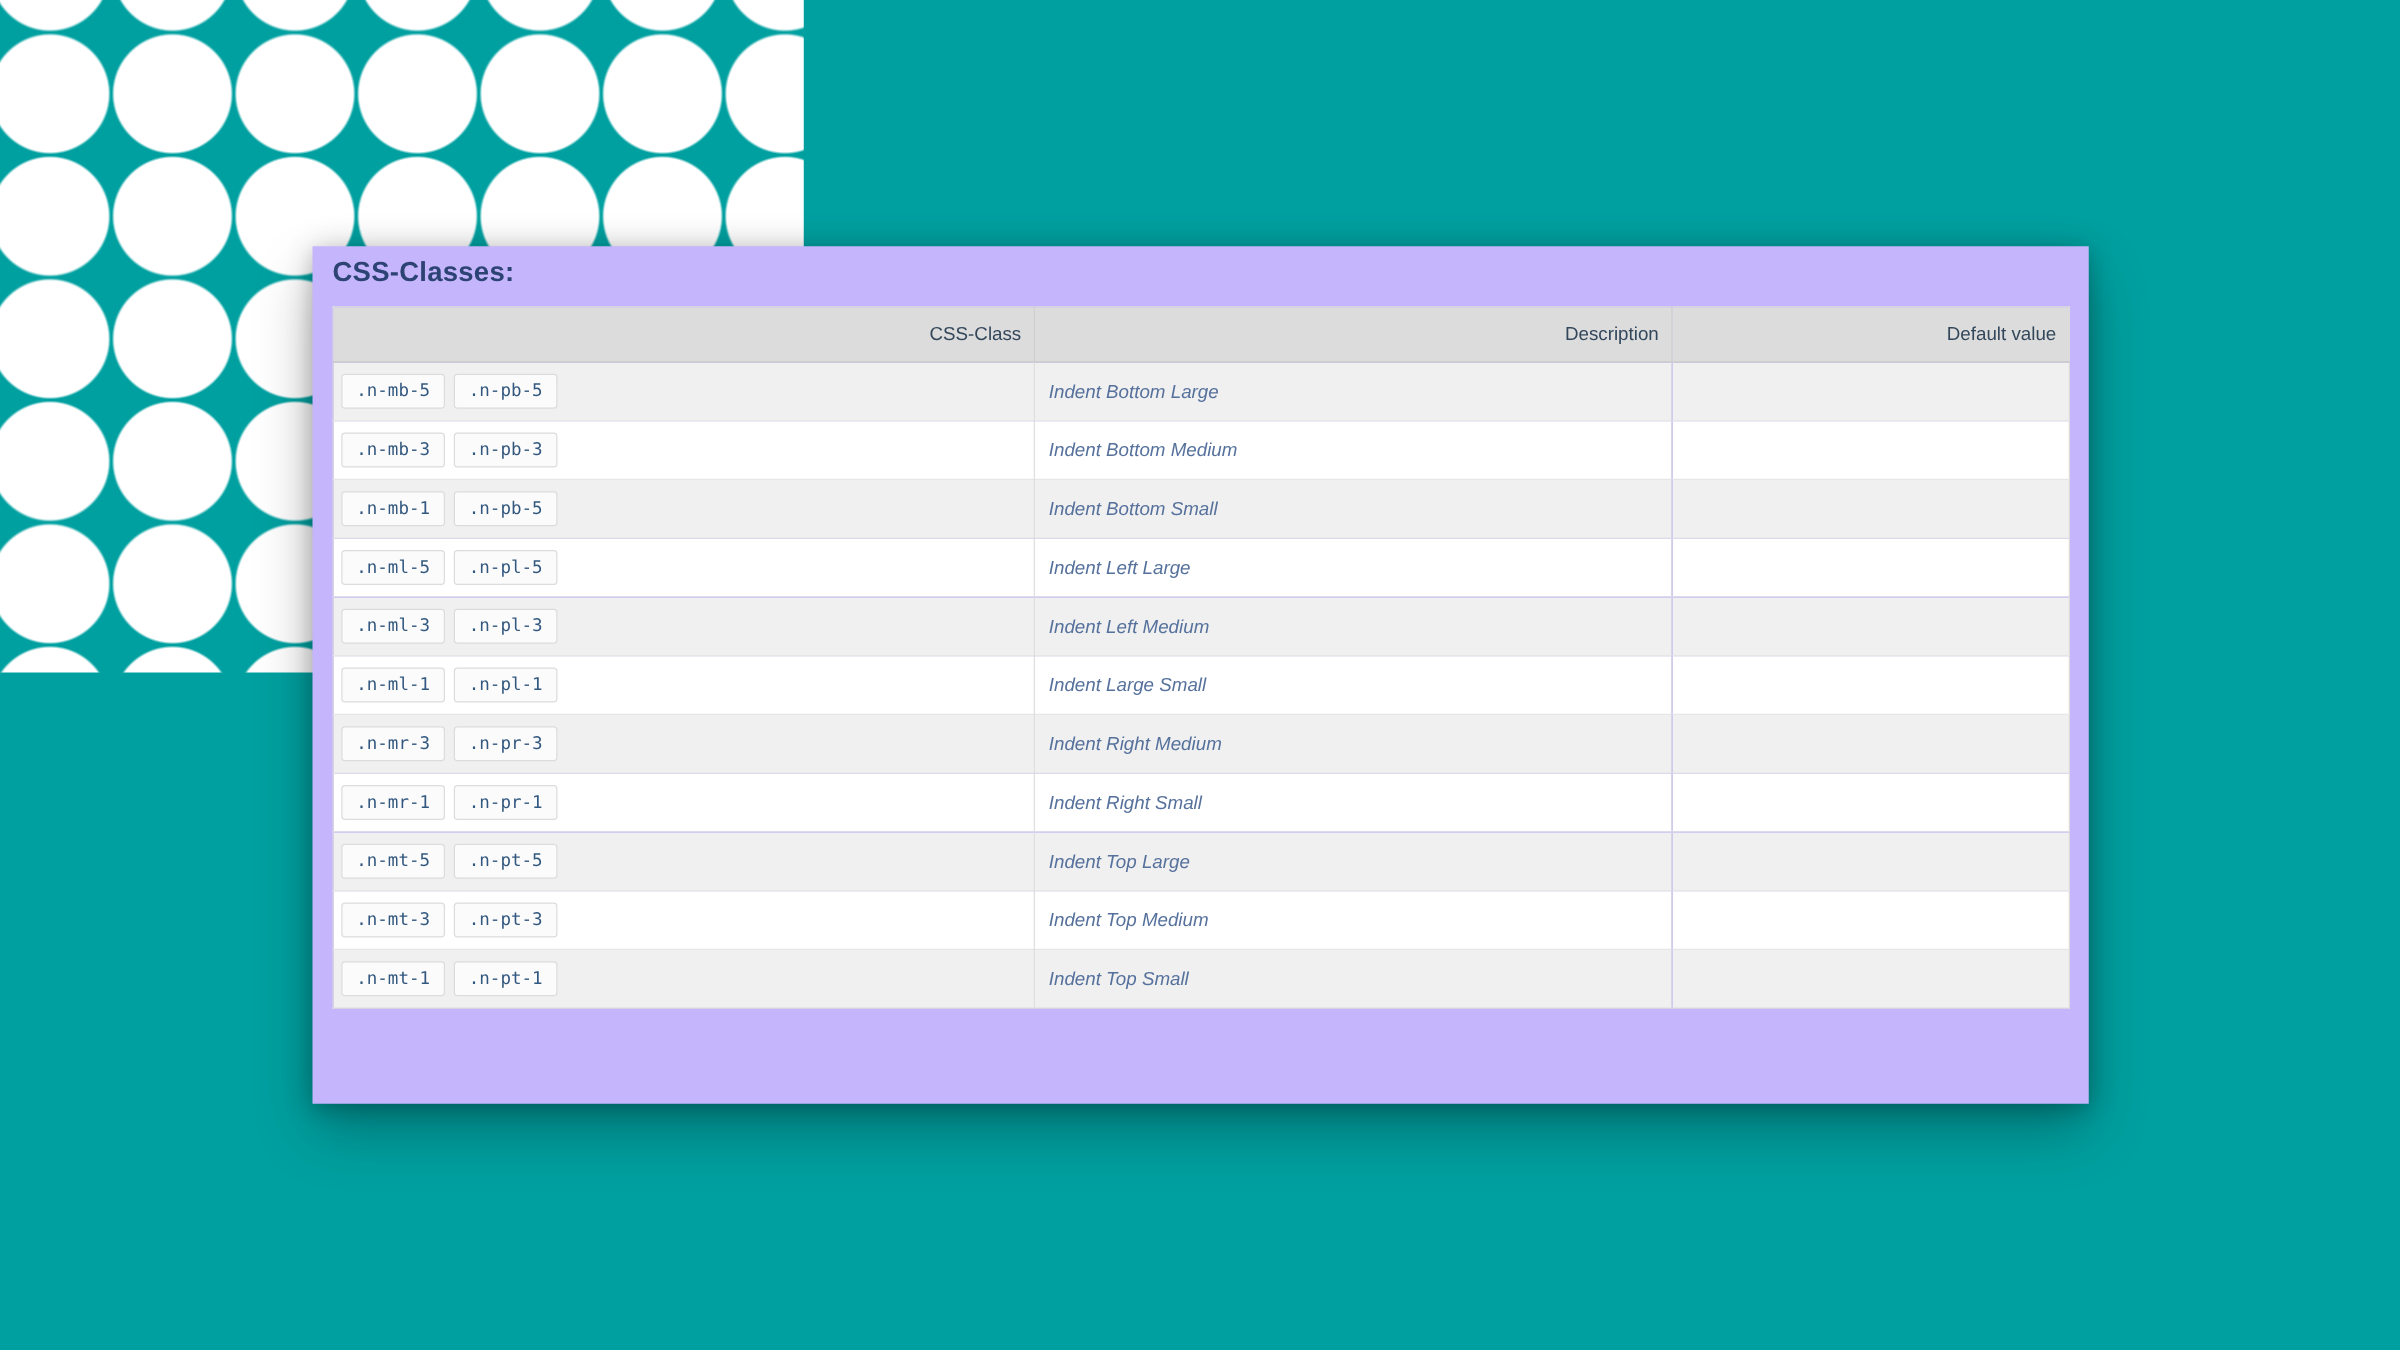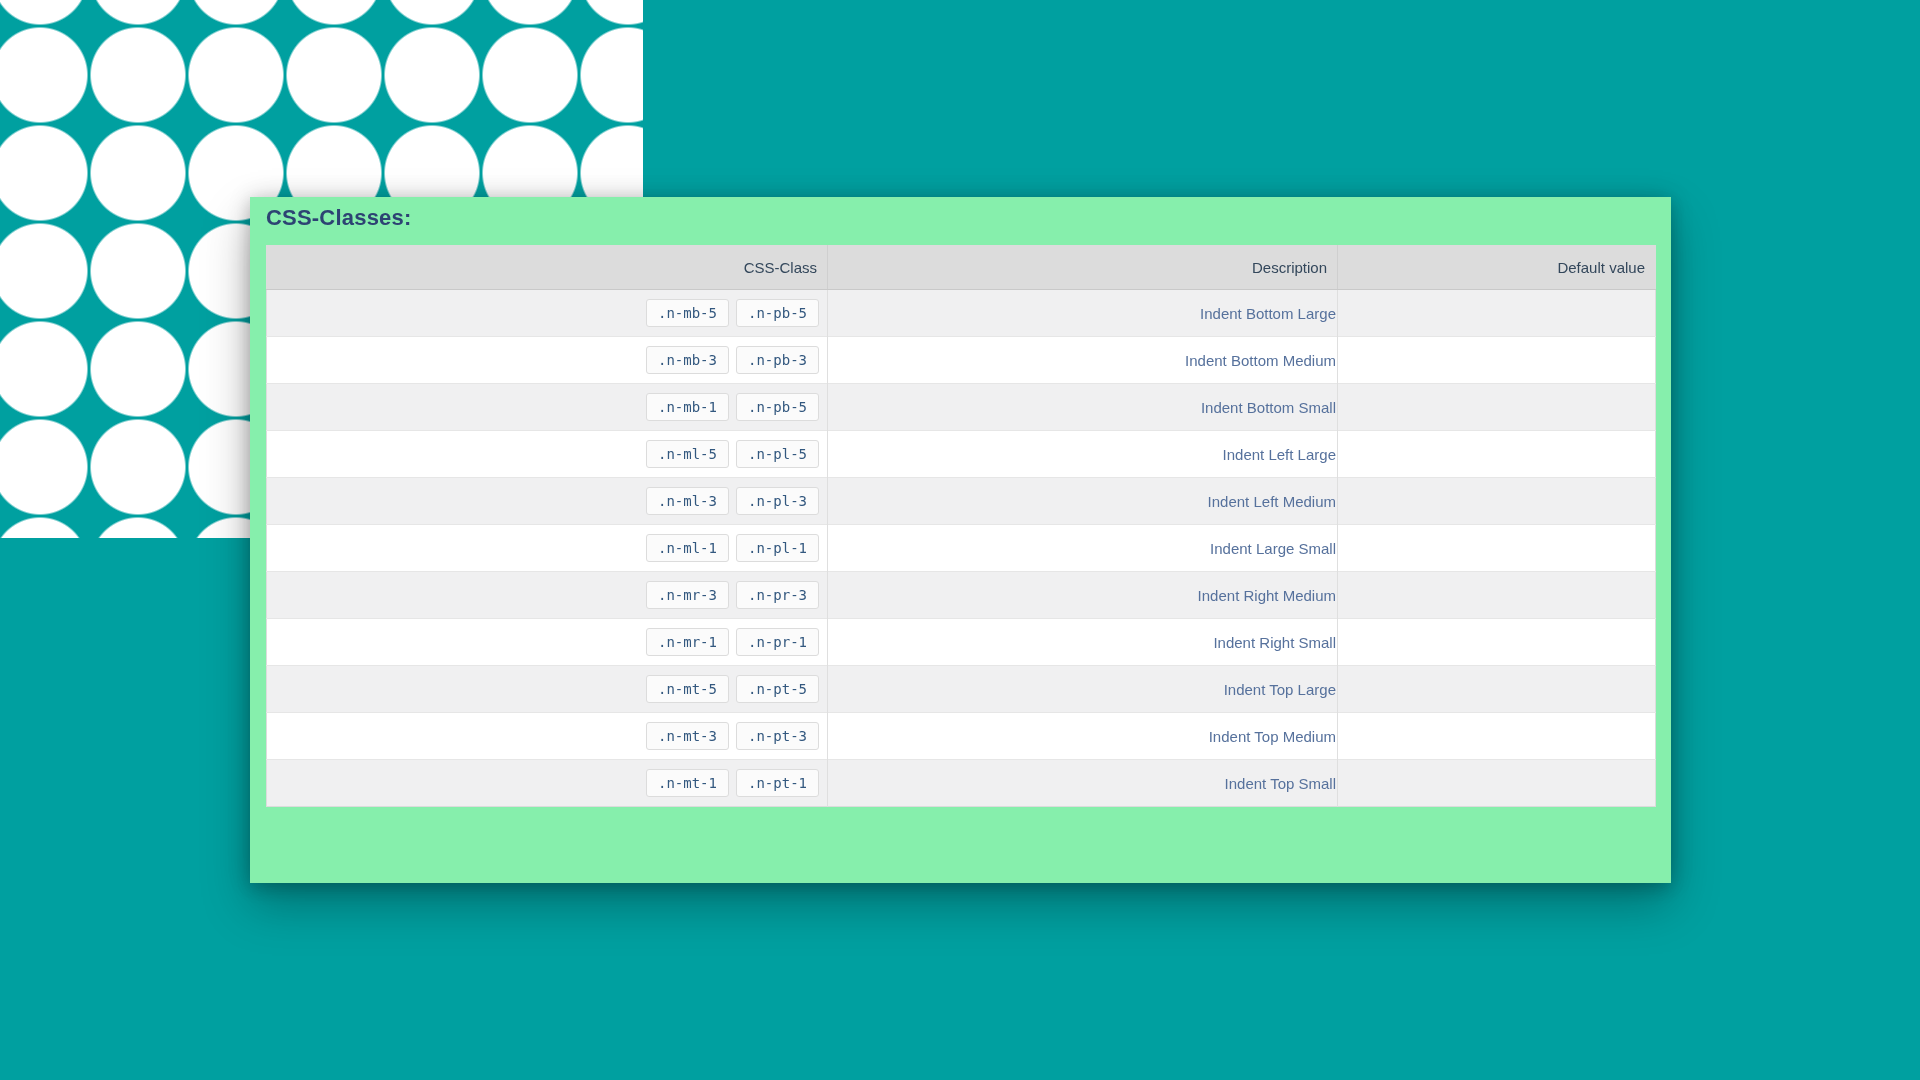--- a/index.html
+++ b/index.html
@@ -18,21 +18,21 @@
     background-size: 98px 98px;
     background-position: -9px 26px;
   }
 
   
   .card {
     position: absolute; left: 250px; top: 197px;
     width: 1421px; height: 686px;
     box-sizing: border-box;
     padding: 8px 16px 16px 16px;
-    background: #86efac;
+    background: #c4b5fd;
     box-shadow: 0 0 22px rgba(0,0,0,.16),
                 0 22px 45px rgba(0,0,0,.28),
                 0 5px 14px rgba(0,0,0,.12);
   }
 
   .card-title {
     margin: 0 0 14px 0;
     font-size: 22px; line-height: 26px;
     font-weight: bold;
     letter-spacing: .2px;
@@ -62,25 +62,25 @@
   .classes-table td {
     height: 47px;
     box-sizing: border-box;
     border-top: 1px solid #e6e6e6;
     border-right: 1px solid #dfdfdf;
     vertical-align: middle;
     overflow: hidden;
     white-space: nowrap;
   }
   .classes-table td:last-child { border-right: none; }
-  .classes-table tbody tr { background: #ffffff; text-align: right; }
+  .classes-table tbody tr { background: #ffffff; }
   .classes-table tbody tr:nth-child(odd) { background: var(--stripe-gray, #f0f0f1); }
 
   td.cell-class   { padding-left: 6px; }
-  td.cell-desc    { padding-left: 11px; font-size: 15px; color: var(--description-blue, #56719c); }
+  td.cell-desc    { padding-left: 11px; font-size: 15px; color: var(--description-blue, #56719c); font-style: italic; }
   td.cell-default { padding-left: 11px; font-size: 15px; color: var(--description-blue, #56719c); }
 
   .badge {
     display: inline-block;
     vertical-align: middle;
     margin-right: 7px;
     padding: 5px 11px;
     font-family: "DejaVu Sans Mono", "Liberation Mono", monospace;
     font-size: 14px; line-height: 16px;
     color: var(--badge-text, #33587f);

